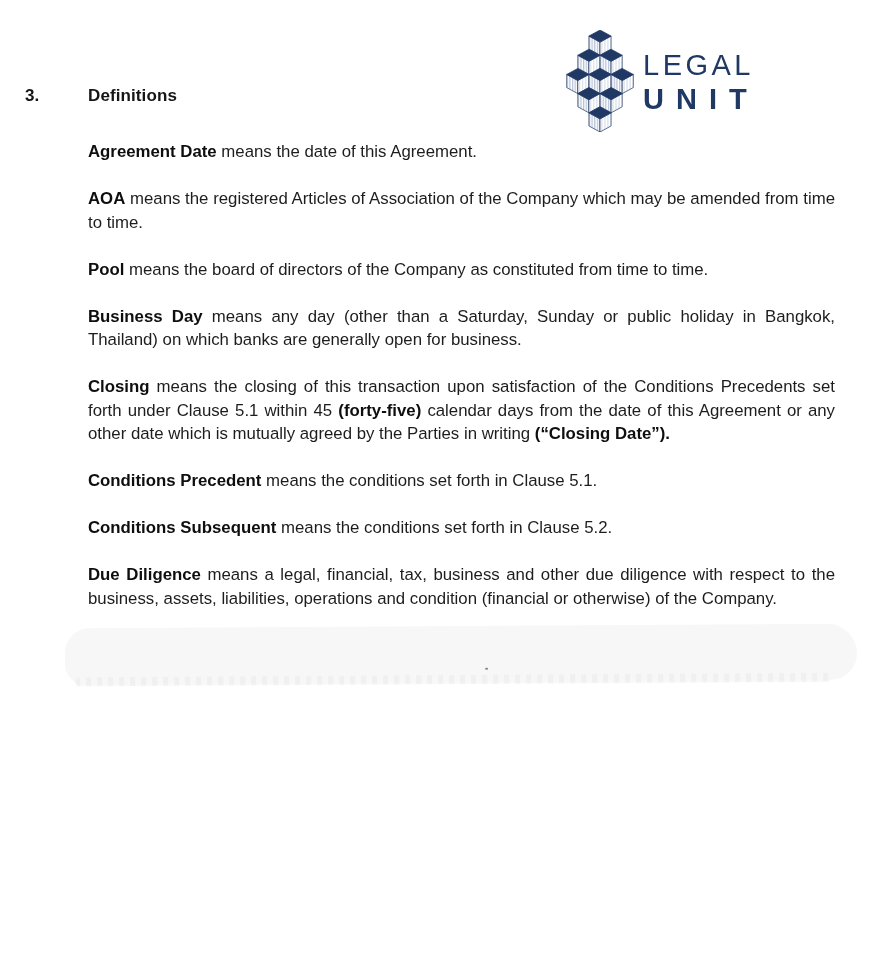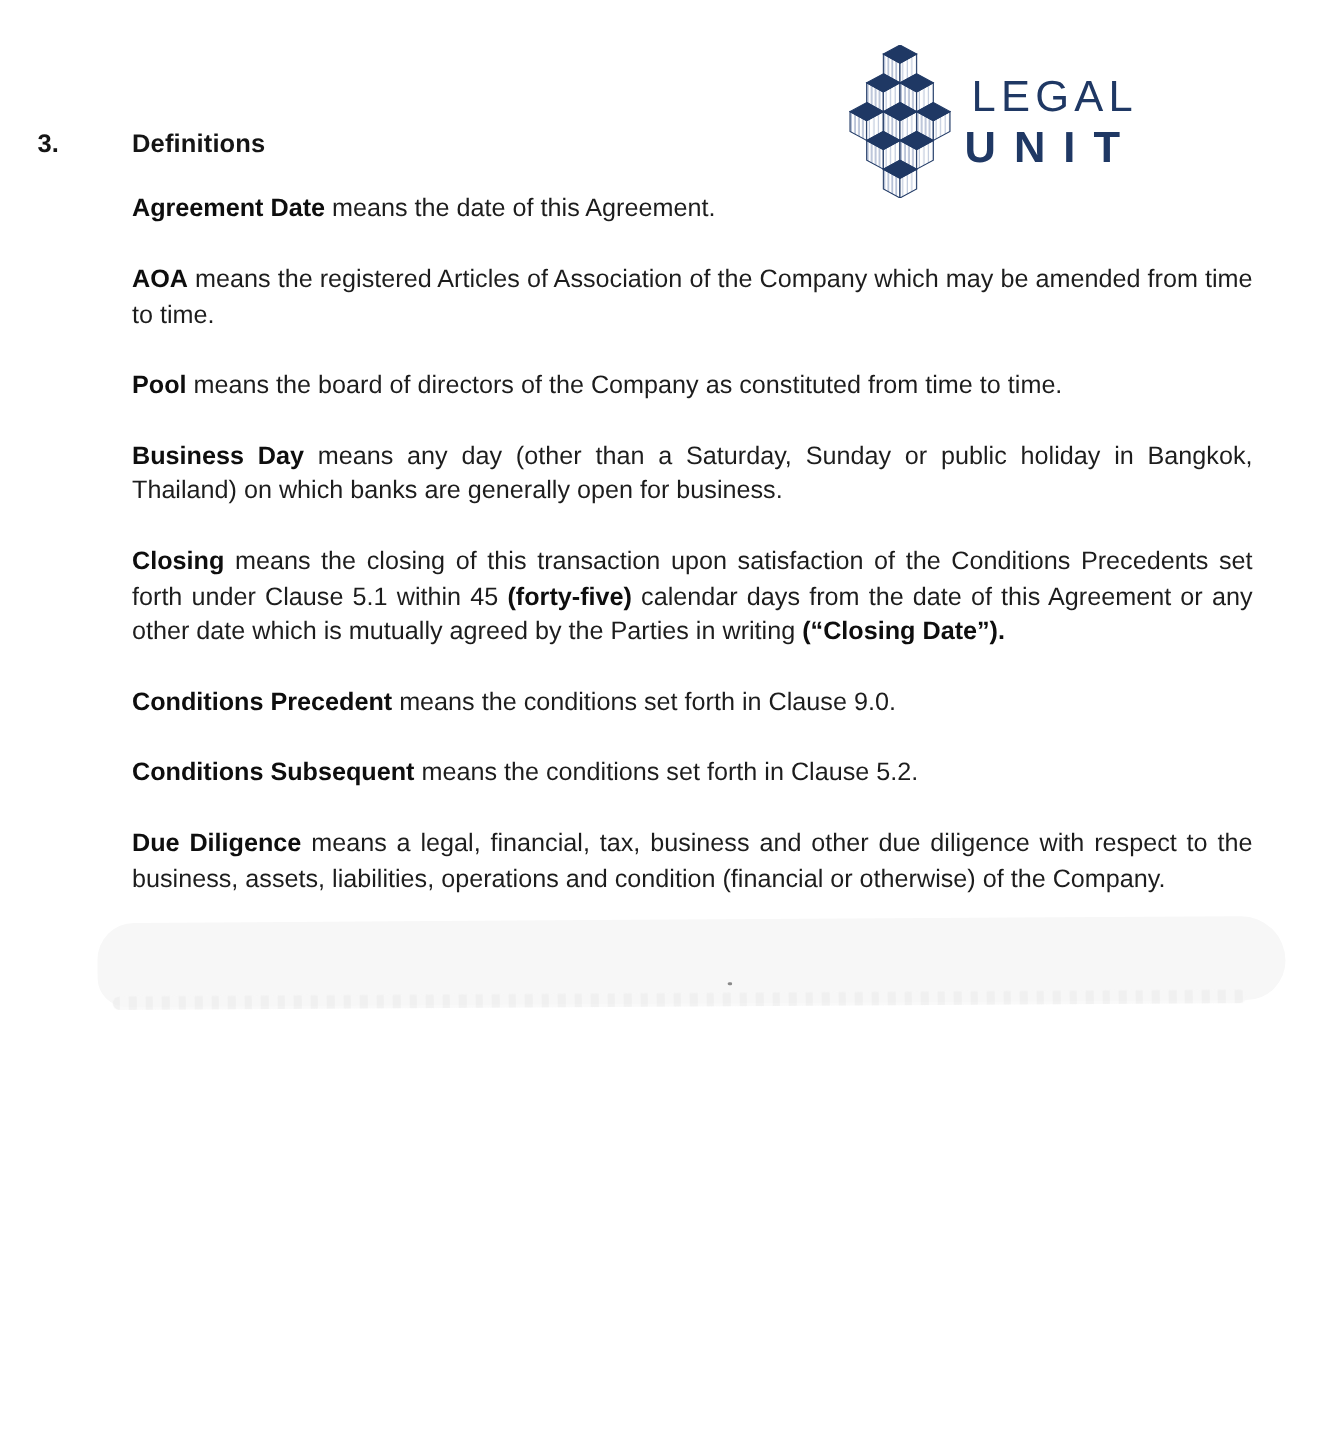--- a/index.html
+++ b/index.html
@@ -14,27 +14,27 @@
   
   .heading{
     position:absolute;left:25px;top:86px;display:flex;
     font-size:17px;font-weight:bold;color:#151515;letter-spacing:.1px;
   }
   .heading .num{width:63px;}
 
   
   .logo{position:absolute;left:566px;top:30px;display:flex;align-items:center;}
   .logo-cubes{color:var(--navy);display:block;}
-  .logo-text{margin-left:9px;color:var(--navy);text-align:right;}
+  .logo-text{margin-left:9px;color:var(--navy);}
   .logo-line1{font-size:29px;line-height:36px;letter-spacing:3.5px;font-weight:400;}
   .logo-line2{font-size:29px;line-height:33px;letter-spacing:12px;font-weight:700;}
 
   
   .content{
-    position:absolute;left:88px;top:127px;width:747px;
+    position:absolute;left:88px;top:140px;width:747px;
     font-size:16.8px;line-height:23.5px;color:#1d1d1d;
   }
   p.def{margin:0 0 23.5px 0;}
   p.def.justify{text-align:justify;text-align-last:left;}
   .term{font-weight:bold;color:#0e0e0e;}
 
   
   .redaction{
     position:relative;
     width:792px;height:56px;
@@ -96,19 +96,19 @@
       <div class="logo-line2">UNIT</div>
     </div>
   </div>
 
   <div class="content">
       <p class="def"><span class="term">Agreement Date</span><span> means the date of this Agreement.</span></p>
       <p class="def justify"><span class="term">AOA</span><span> means the registered Articles of Association of the Company which may be amended from time to time.</span></p>
       <p class="def"><span class="term">Pool</span><span> means the board of directors of the Company as constituted from time to time.</span></p>
       <p class="def justify"><span class="term">Business Day</span><span> means any day (other than a Saturday, Sunday or public holiday in Bangkok, Thailand) on which banks are generally open for business.</span></p>
       <p class="def justify"><span class="term">Closing</span><span> means the closing of this transaction upon satisfaction of the Conditions Precedents set forth under Clause 5.1 within 45 </span><span class="term">(forty-five)</span><span> calendar days from the date of this Agreement or any other date which is mutually agreed by the Parties in writing </span><span class="term">(“Closing Date”).</span></p>
-      <p class="def"><span class="term">Conditions Precedent</span><span> means the conditions set forth in Clause 9.0.</span></p>
+      <p class="def"><span class="term">Conditions Precedent</span><span> means the conditions set forth in Clause 5.1.</span></p>
       <p class="def"><span class="term">Conditions Subsequent</span><span> means the conditions set forth in Clause 5.2.</span></p>
       <p class="def justify"><span class="term">Due Diligence</span><span> means a legal, financial, tax, business and other due diligence with respect to the business, assets, liabilities, operations and condition (financial or otherwise) of the Company.</span></p>
       <div class="redaction"></div>
     </div>
 
 </div>
 
 </body></html>

